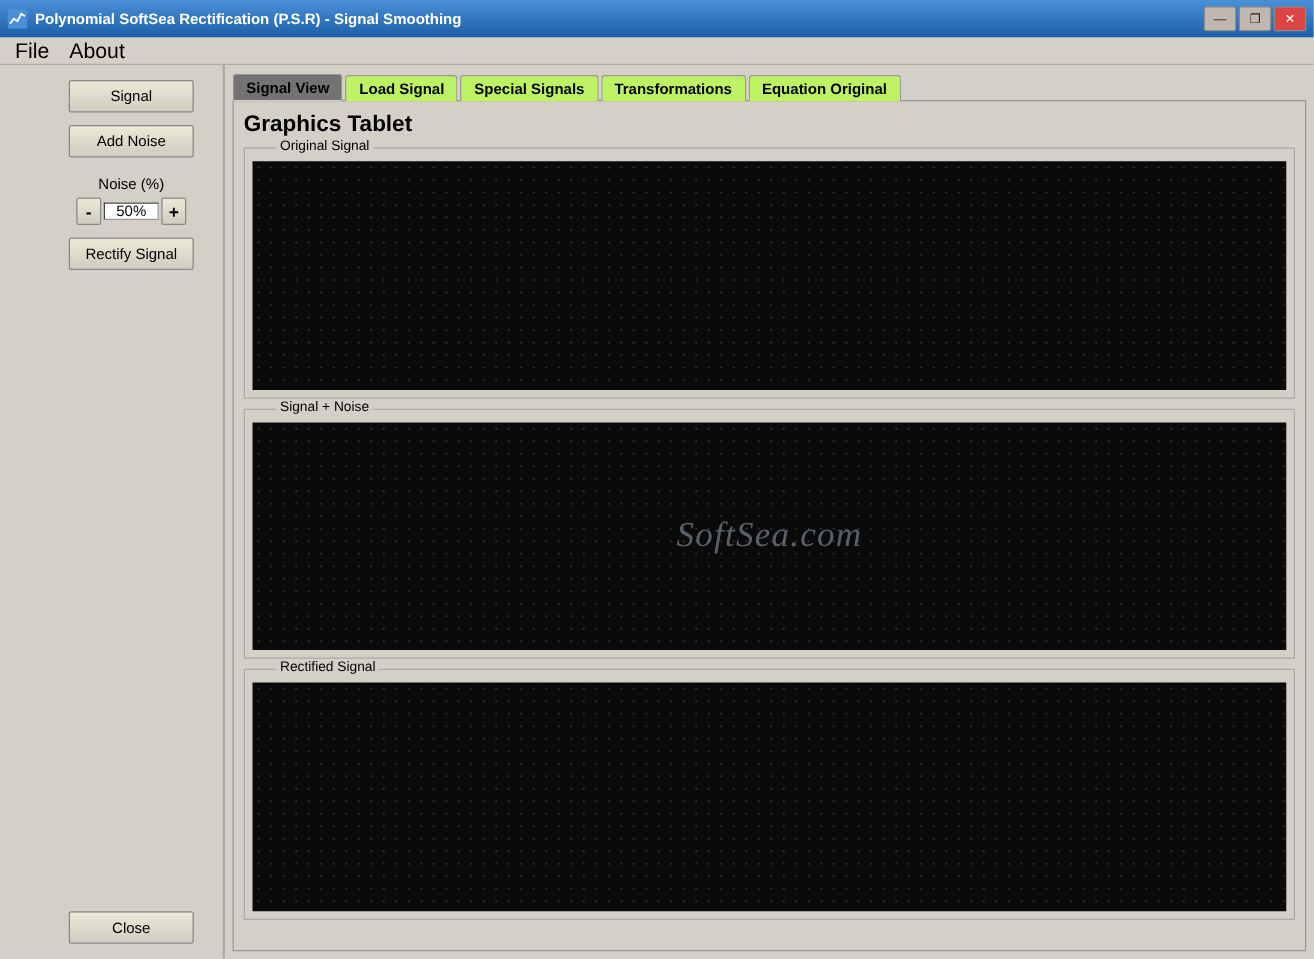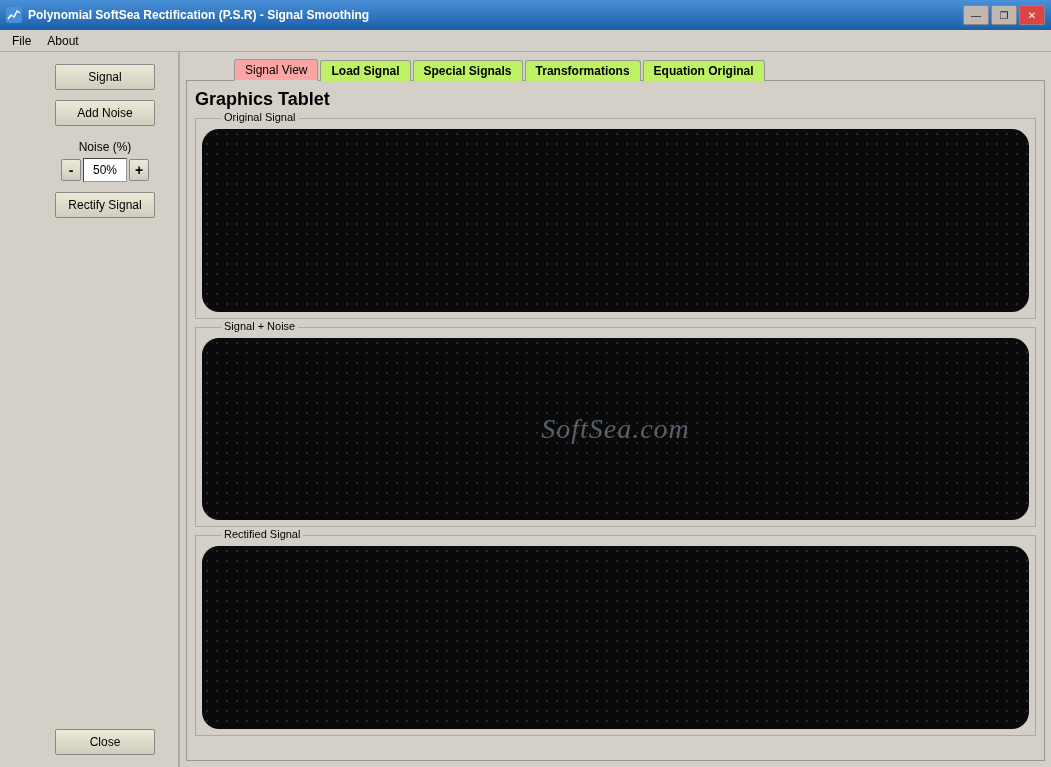--- a/index.html
+++ b/index.html
@@ -61,21 +61,21 @@
       background: #d4d0c8;
       height: 22px;
       display: flex;
       align-items: center;
       padding: 0 4px;
       border-bottom: 1px solid #b0aca4;
     }
     .menu-item {
       padding: 2px 8px;
       cursor: pointer;
-      font-size: 12px;
+      font-size: 17px;
       color: #000;
     }
 
     
     .main-container {
       display: flex;
       height: calc(767px - 52px);
       background: #d4d0c8;
       padding-left: 32px;
     }
@@ -131,21 +131,21 @@
       cursor: pointer;
       font-size: 14px;
       font-weight: bold;
       display: flex;
       align-items: center;
       justify-content: center;
       color: #000;
     }
     .noise-input {
       width: 44px;
-      height: 24px;
+      height: 14px;
       text-align: center;
       border: 1px inset #999;
       background: white;
       font-size: 12px;
     }
 
     .sidebar-spacer { flex: 1; }
 
     
     .content-area {
@@ -170,25 +170,24 @@
       border-bottom: none;
       cursor: pointer;
       font-size: 12px;
       color: #000;
       border-radius: 3px 3px 0 0;
       position: relative;
       bottom: -1px;
       font-weight: bold;
     }
     .tab.active {
-      background: #fca5a5;
+      background: #737373;
       border-bottom: 1px solid #d4d0c8;
-      font-weight: normal;
+      font-weight: bold;
       z-index: 1;
-      margin-left: 48px;
     }
 
     
     .panel {
       flex: 1;
       background: #d4d0c8;
       border: 1px solid #999;
       padding: 8px;
       overflow: hidden;
       display: flex;
@@ -231,21 +230,20 @@
       color: #000;
     }
 
     .signal-canvas {
       flex: 1;
       margin: 10px 6px 6px 6px;
       background: #0a0a0a;
       position: relative;
       overflow: hidden;
       min-height: 0;
-      border-radius: 17px;
     }
 
     
     .signal-canvas::before {
       content: '';
       position: absolute;
       top: 0; left: 0; right: 0; bottom: 0;
       background-image: radial-gradient(circle, #2a2a2a 1px, transparent 1px);
       background-size: 10px 10px;
     }

